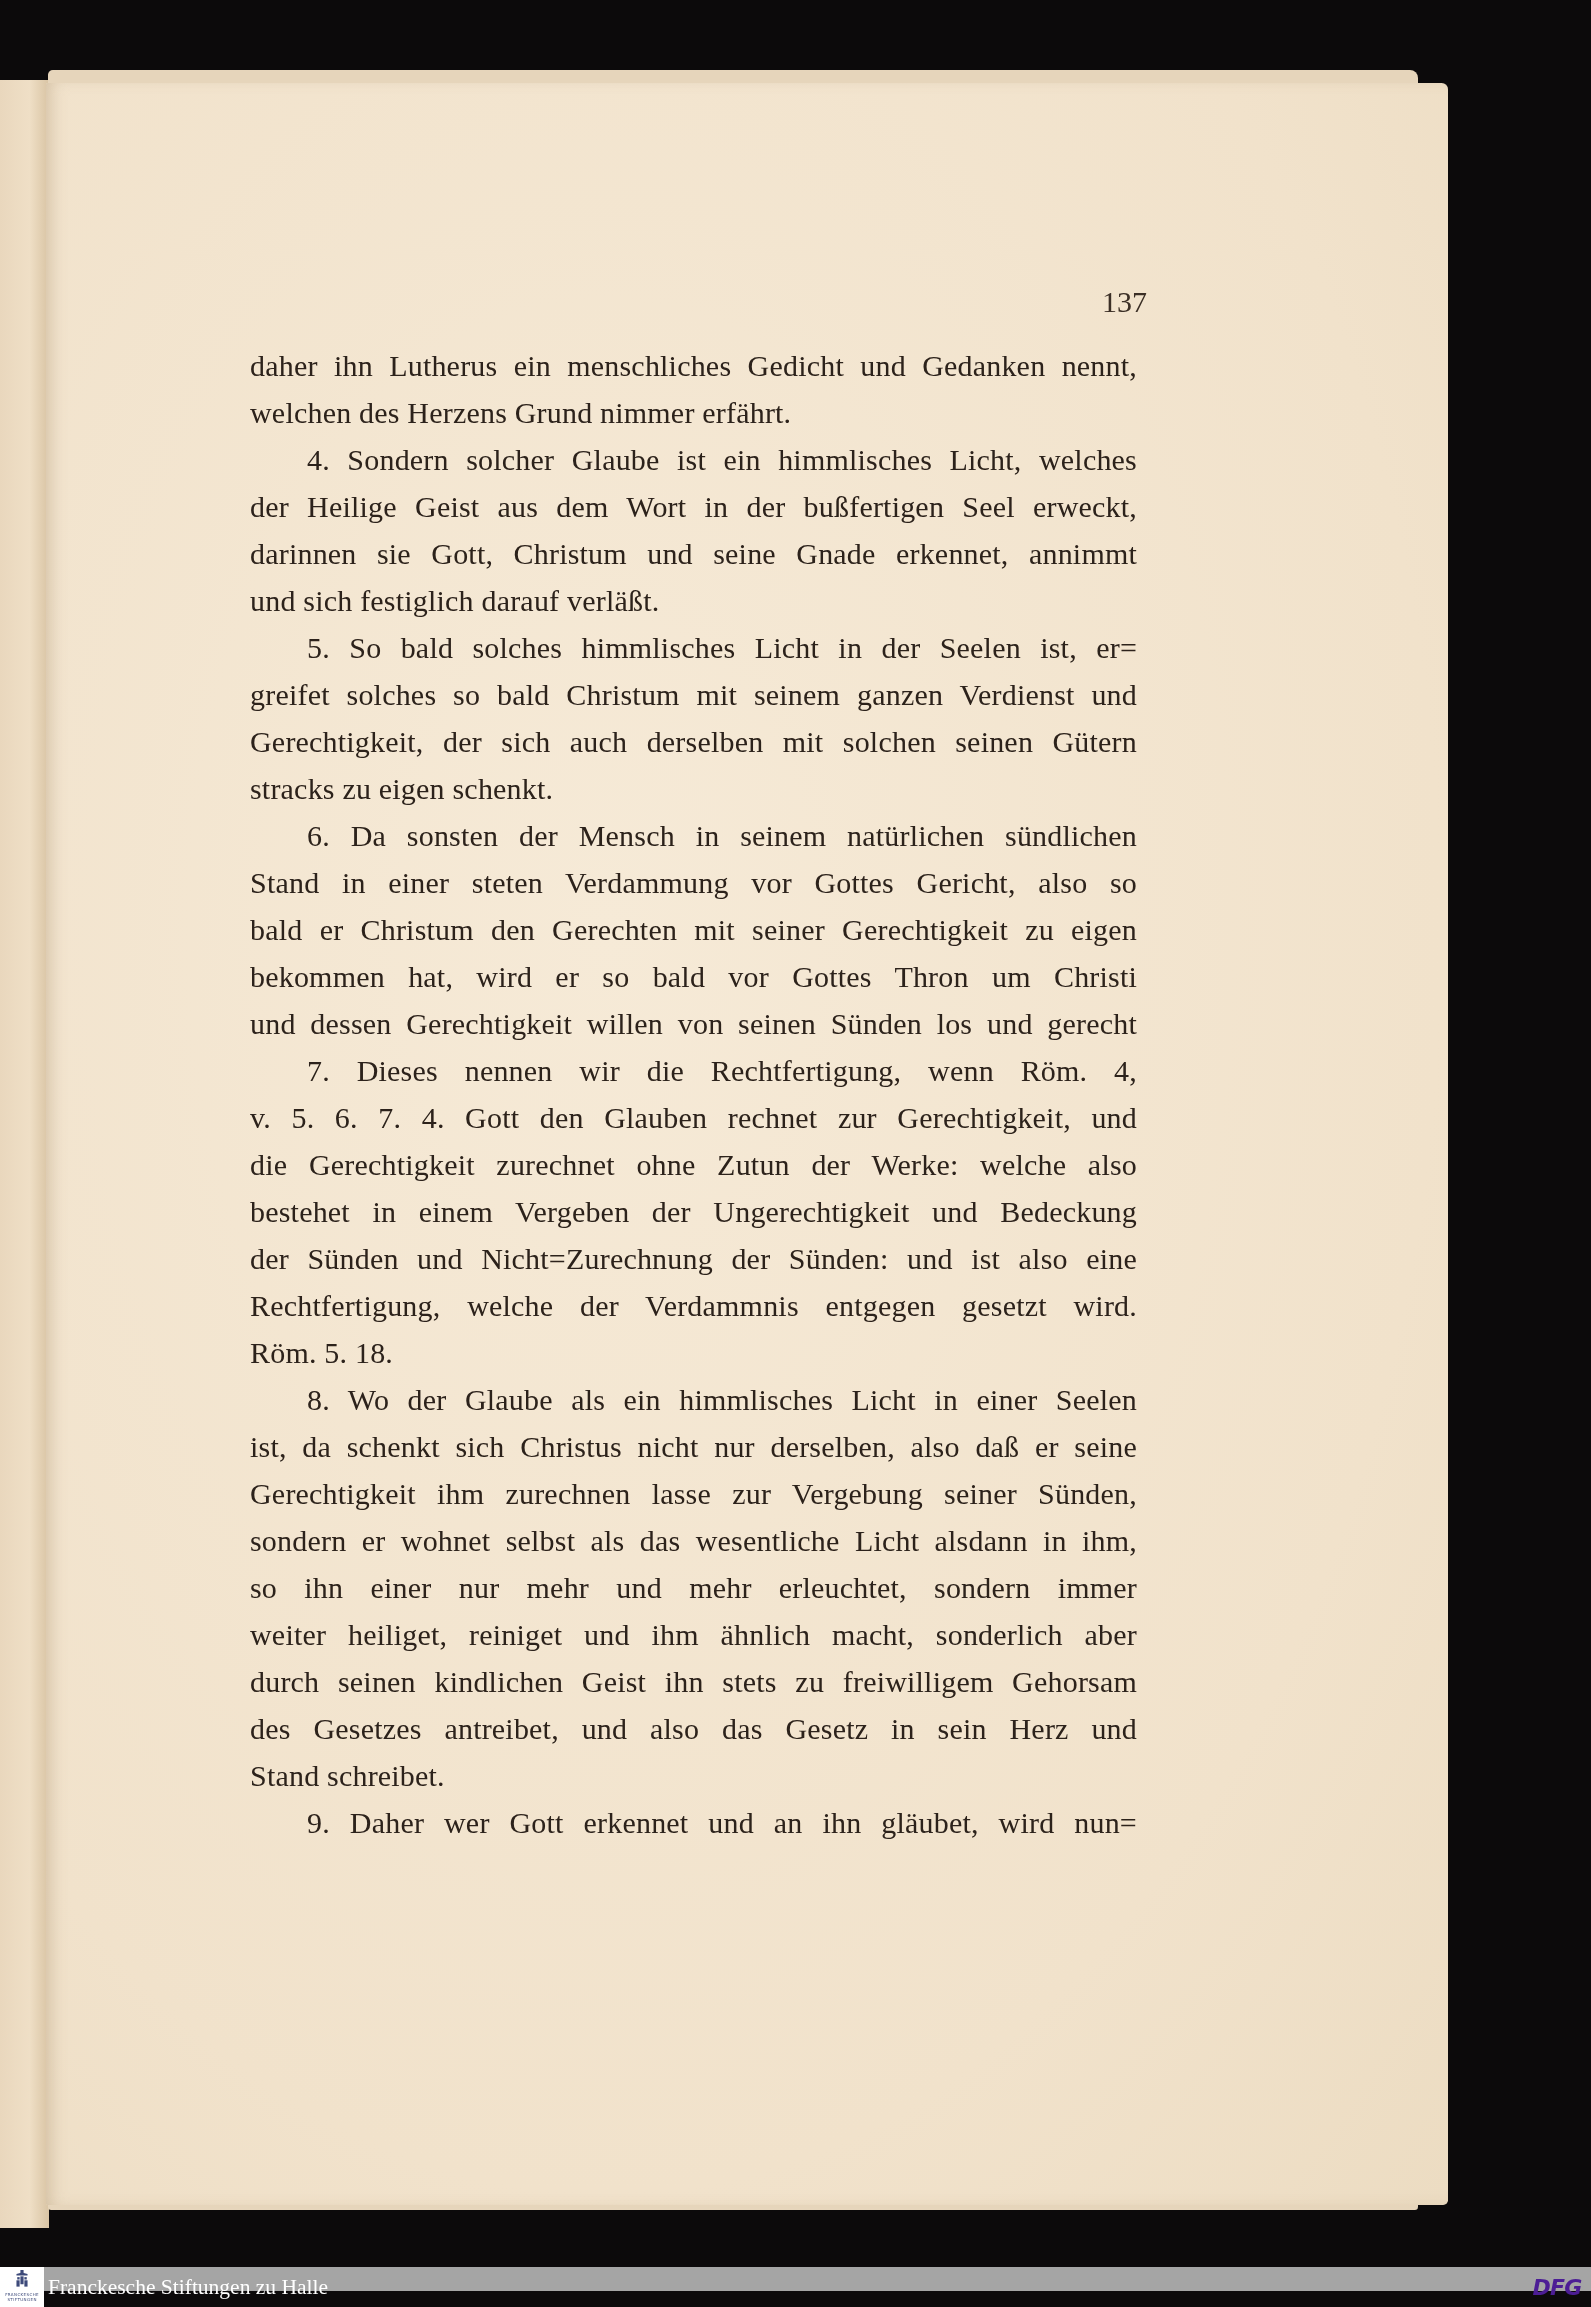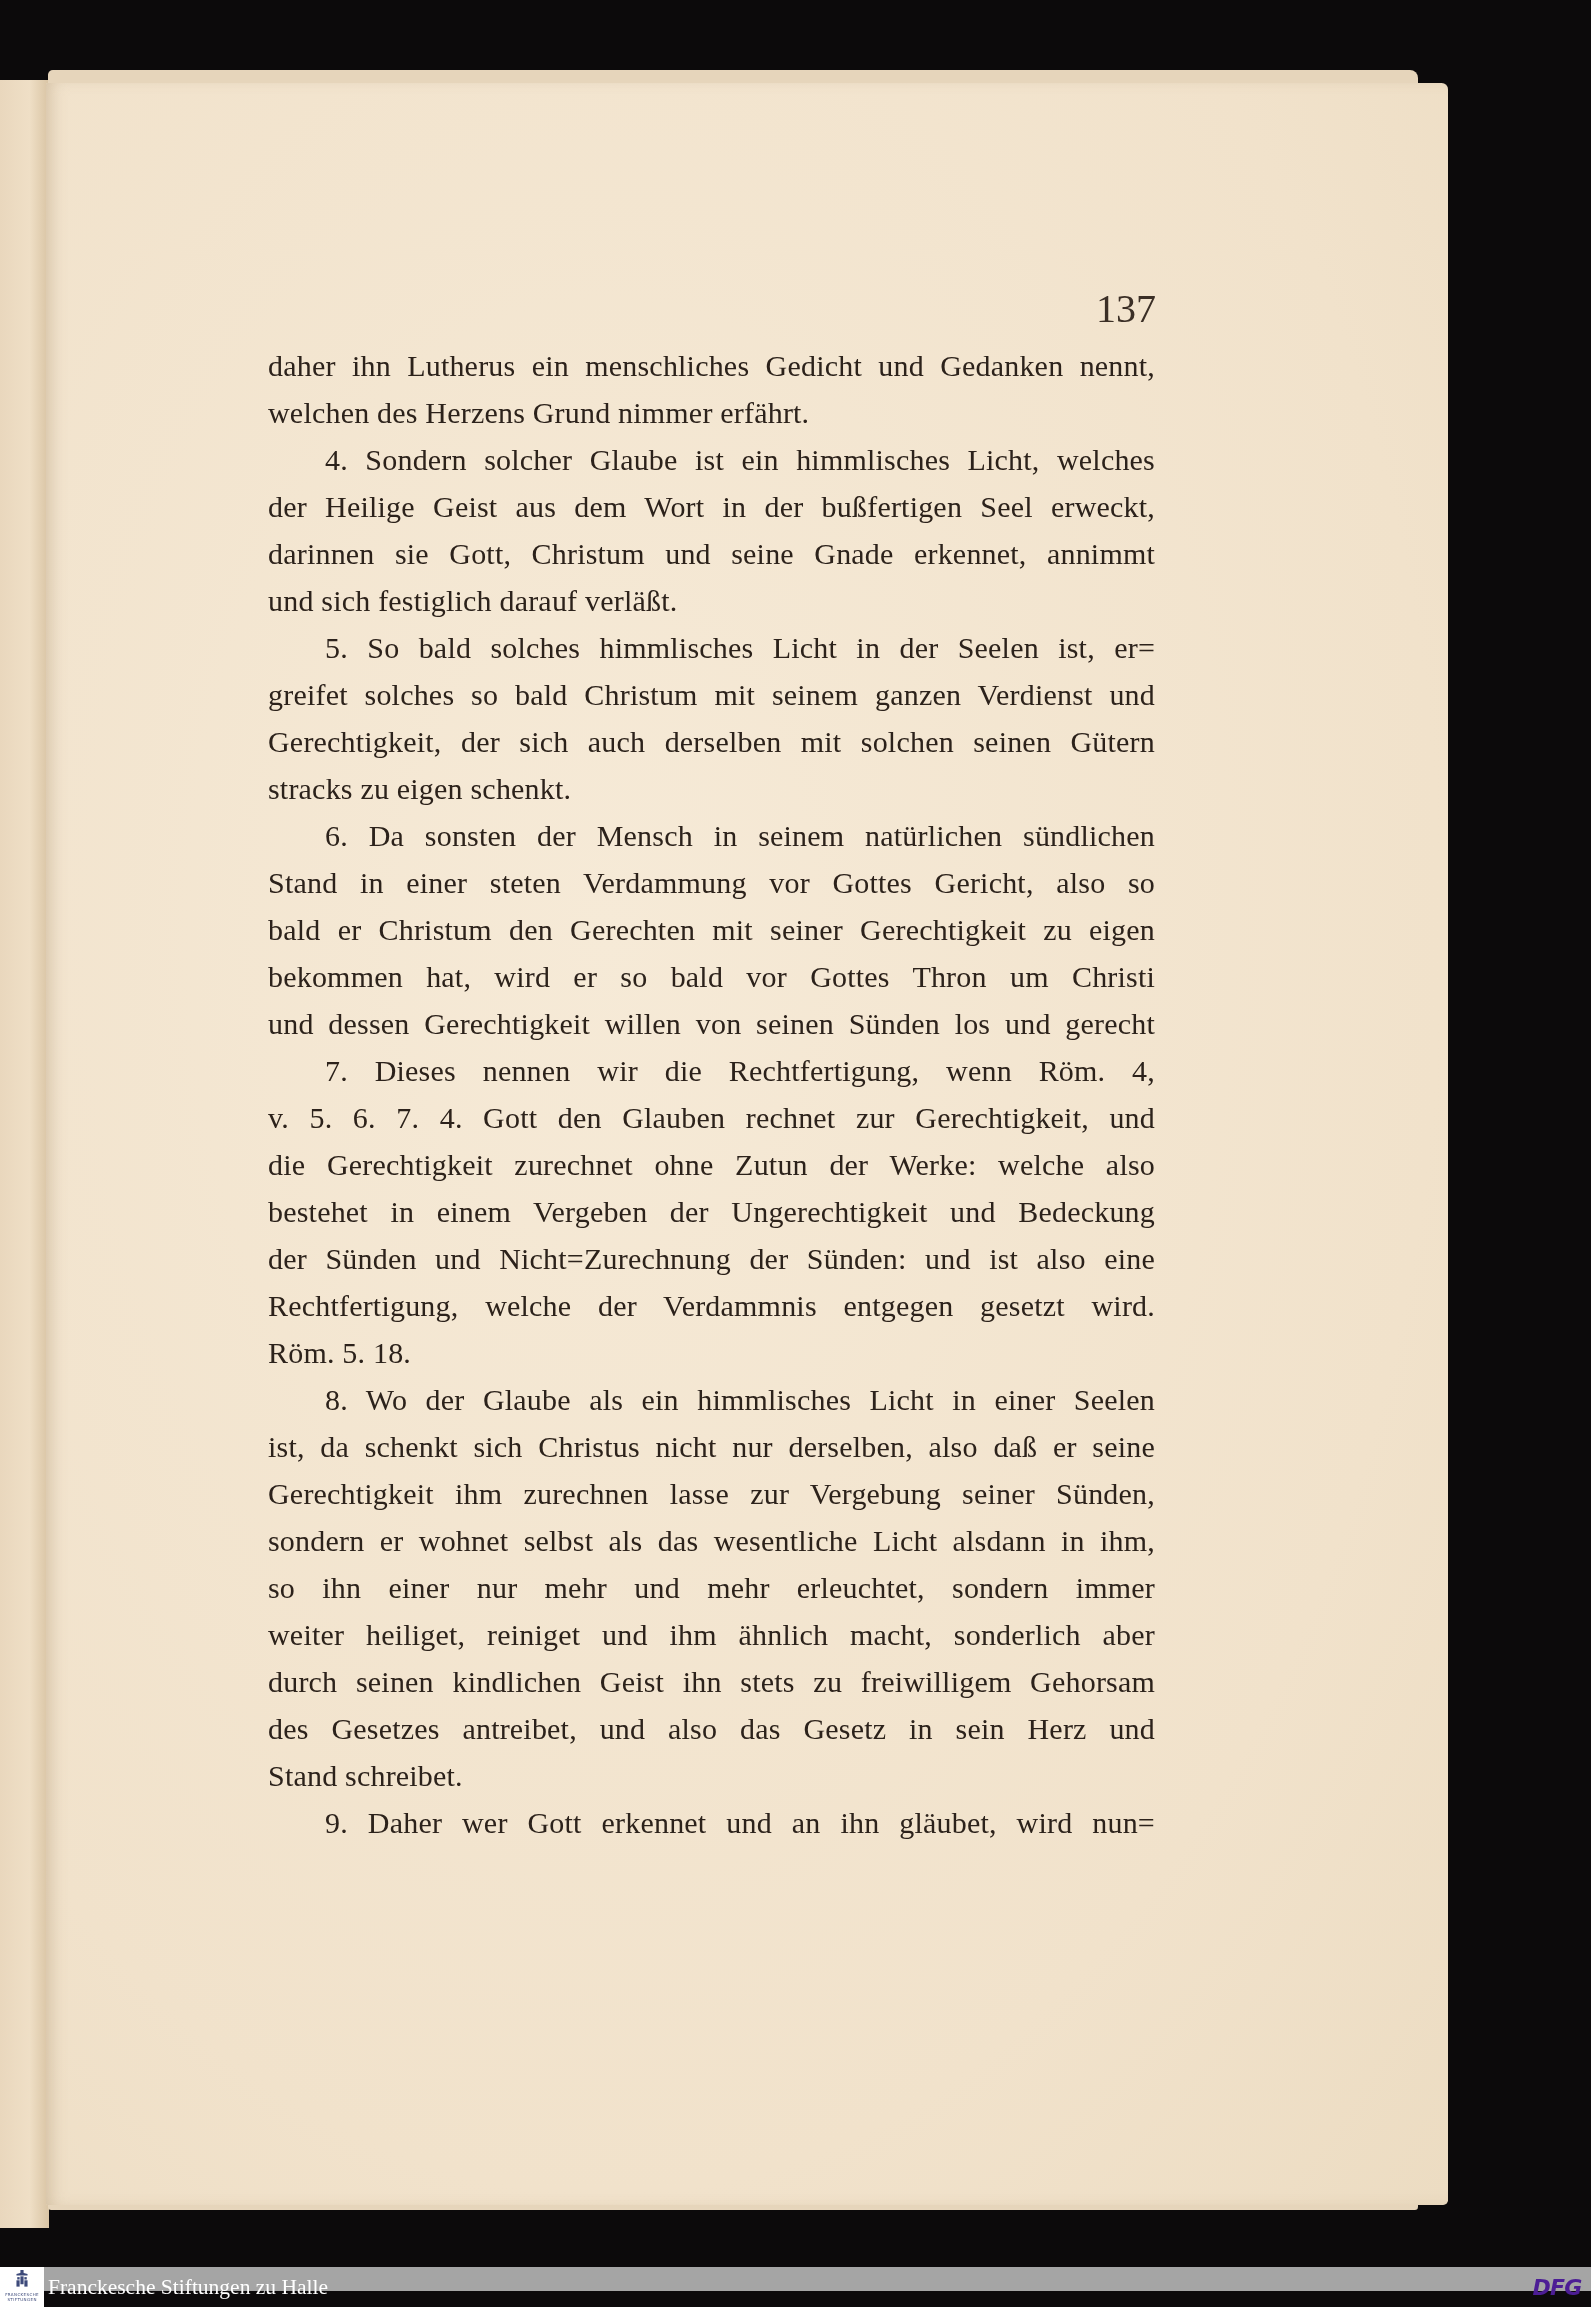--- a/index.html
+++ b/index.html
@@ -22,24 +22,24 @@
   }
   .page {
     position:absolute; left:46px; top:83px; width:1402px; height:2122px;
     background:#f3e5d0;
     background-image:radial-gradient(ellipse at 40% 40%, #f6ead7 0%, #f1e2cb 70%, #ecdcc2 100%);
     border-radius:1.6px 6.4px 4.8px 1.6px;
     box-shadow: inset 11px 0 17.5px -8px rgba(150,120,80,0.35);
   }
   .page-number {
     position:absolute; left:1096px; top:285px; width:51px; text-align:right;
-    font-family:"Liberation Serif", serif; font-size:40px; color:#3b2f26;
+    font-family:"Liberation Serif", serif; font-size:30px; color:#3b2f26;
   }
   .text-block {
-    position:absolute; left:268px; top:342px; width:887px;
+    position:absolute; left:250px; top:342px; width:887px;
     font-family:"Liberation Serif", serif;
     font-size:30px; line-height:47px; color:#2c221b;
     text-align:justify;
     letter-spacing:0.2px;
   }
   .line {
     display:block; text-align:justify; text-align-last:justify;
     white-space:nowrap; height:47px;
   }
   .line.last { text-align-last:left; }

